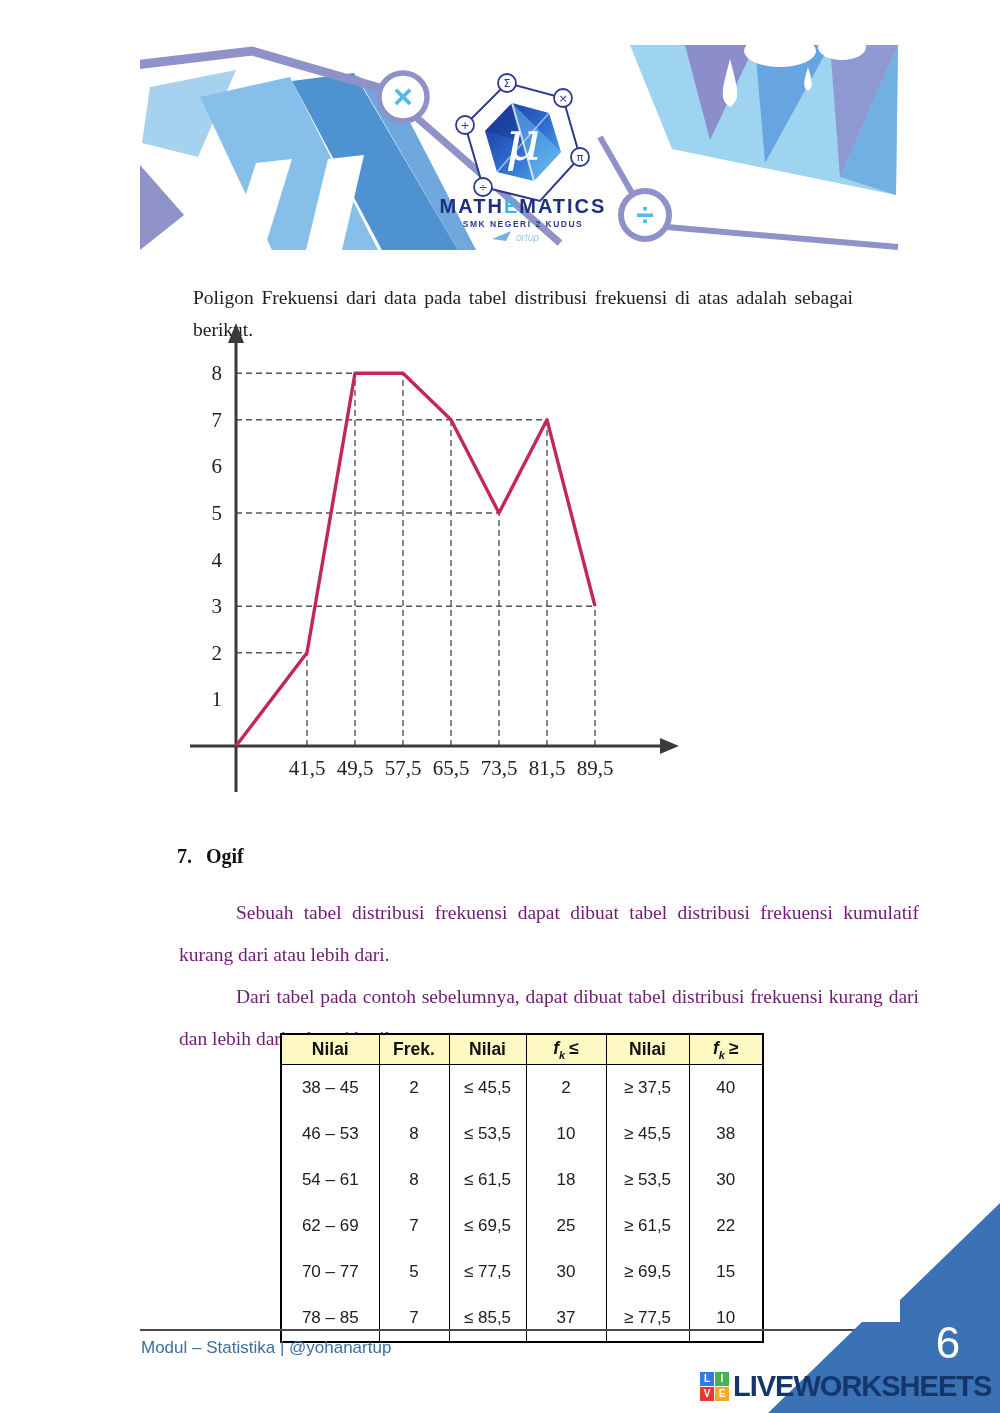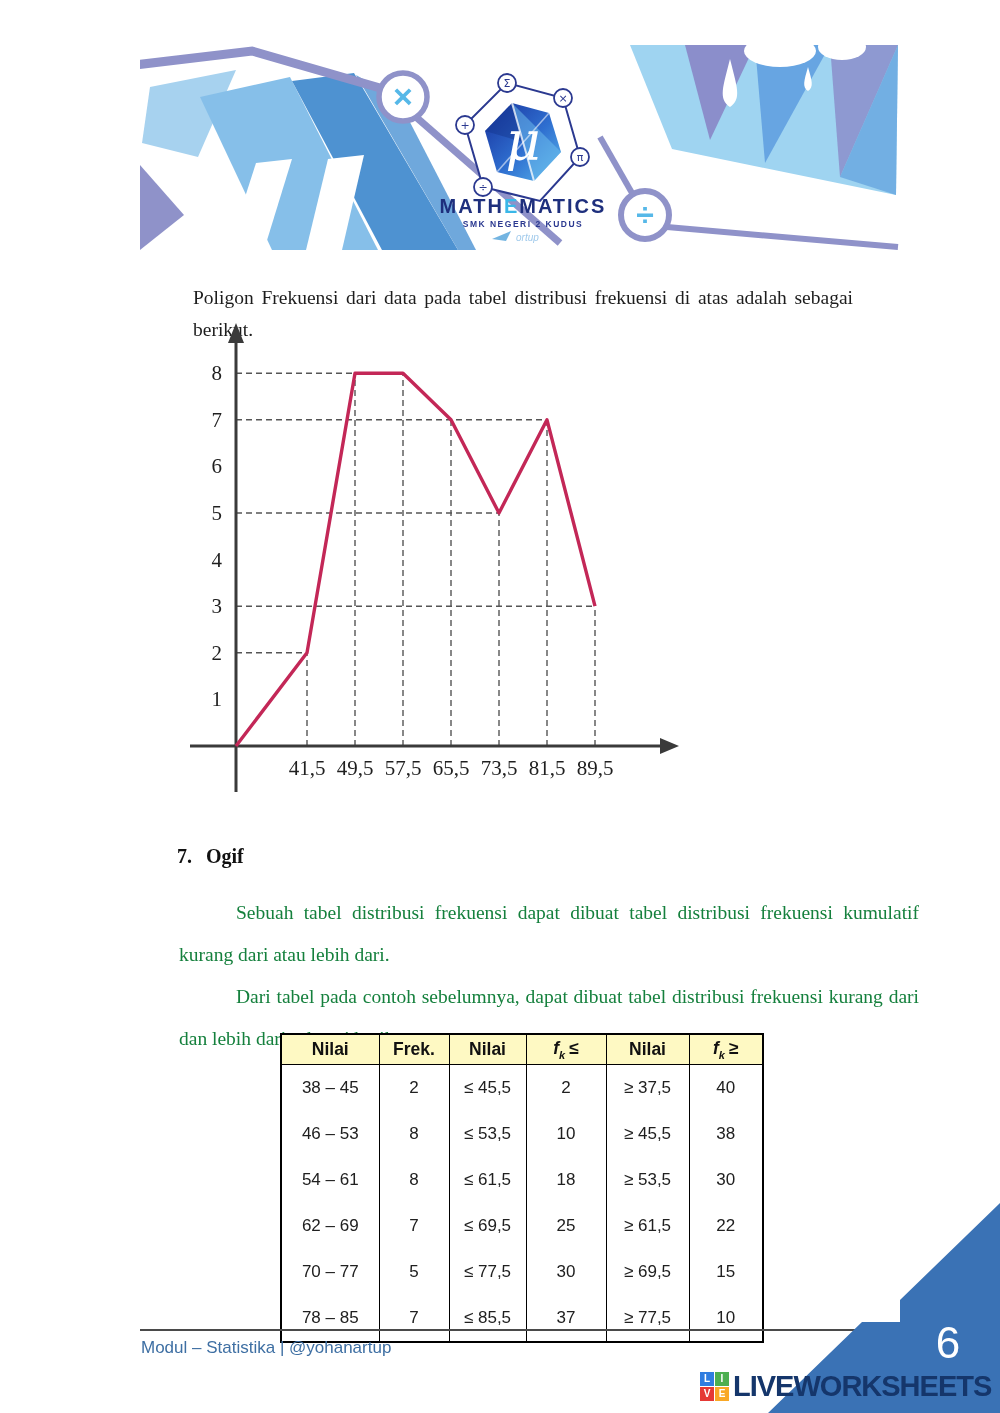--- a/index.html
+++ b/index.html
@@ -13,21 +13,21 @@
   .intro{position:absolute;left:193px;top:262px;width:660px;font-size:19.5px;line-height:32px;
          text-align:justify;color:#1d1d1d;}
 
   
   .chart-wrap{position:absolute;left:190px;top:320px;width:500px;height:485px;}
 
   
   .ogif-heading{position:absolute;left:177px;top:845px;font-size:20px;font-weight:bold;color:#111;}
   .ogif-heading .num{margin-right:14px;}
   .para{position:absolute;left:179px;width:740px;font-size:19.5px;line-height:42px;
-        text-align:justify;text-indent:57px;color:#15803d;}
+        text-align:justify;text-indent:57px;color:#701a75;}
   .para1{top:872px;}
   .para2{top:956px;}
 
   
   .freq-table{position:absolute;left:280px;top:1033px;border-collapse:collapse;table-layout:fixed;
         width:482px;font-family:"Liberation Sans",sans-serif;font-size:17px;color:#202020;
         text-align:center;border:2.5px solid #000;}
   .freq-table th{border-left:1.5px solid #000;border-bottom:1.5px solid #000;height:27px;
         font-size:17.5px;font-weight:bold;color:#111;}
   .freq-table td{border-left:1.5px solid #000;height:22px;line-height:22px;padding:12px;}

